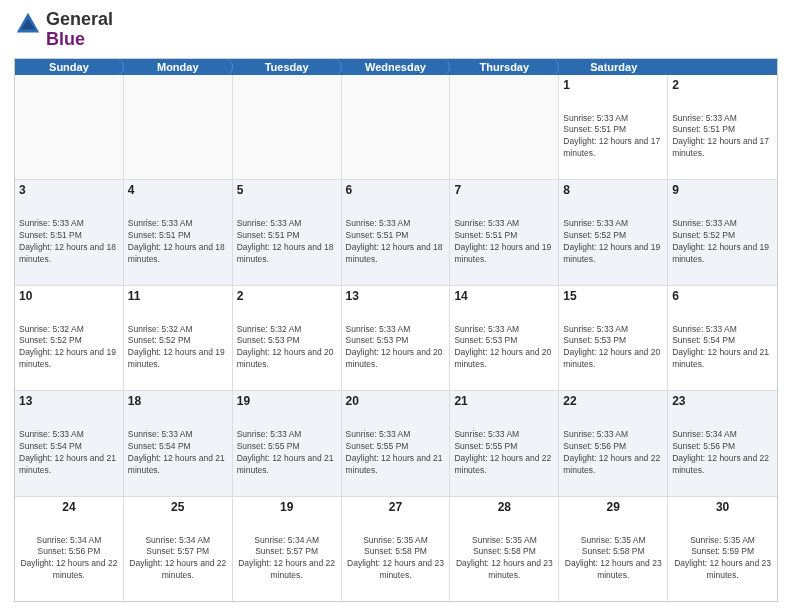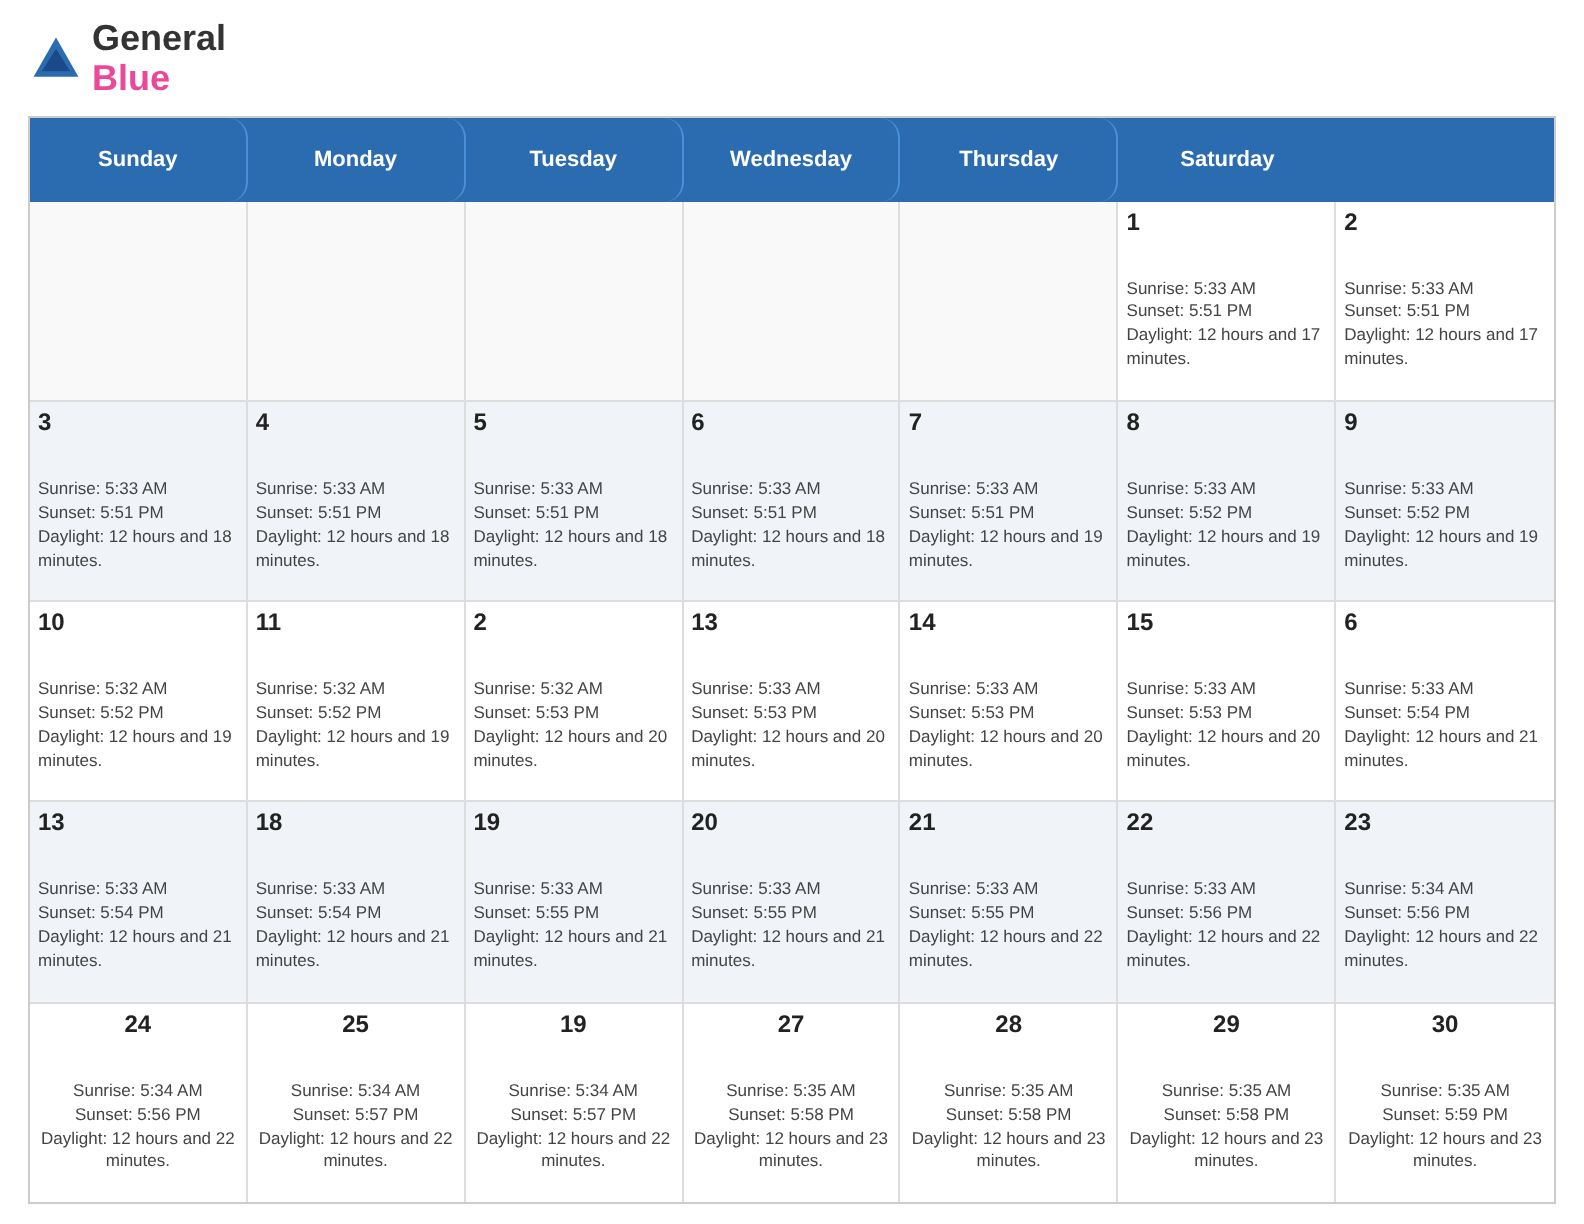--- a/index.html
+++ b/index.html
@@ -19,30 +19,29 @@
       padding: 10px 14px 10px 14px;
     }
     .header {
       display: flex;
       justify-content: space-between;
       align-items: flex-start;
       margin-bottom: 8px;
     }
     .logo {
       display: flex;
-      align-items: center;
       gap: 4px;
     }
     .logo-text {
       font-size: 18px;
       font-weight: bold;
       line-height: 1.1;
     }
     .logo-text span.general { color: #333; }
-    .logo-text span.blue { color: #ec4899; }
+    .logo-text span.blue { color: #701a75; }
     .logo-icon {
       width: 28px;
       height: 28px;
     }
     .title-block {
       text-align: right;
     }
     .month-title {
       font-size: 32px;
       font-weight: 300;
@@ -63,21 +62,21 @@
     .cal-header {
       display: grid;
       grid-template-columns: repeat(7, 1fr);
       background: #2b6cb0;
     }
     .cal-header-cell {
       color: #fff;
       font-weight: bold;
       font-size: 11px;
       text-align: center;
-      padding: 15px 2px;
+      padding: 2px 2px;
       border-right: 1px solid #4a90d9;
       border-radius: 10px;
     }
     .cal-header-cell:last-child { border-right: none; }
     .cal-body {
       flex: 1;
       display: flex;
       flex-direction: column;
     }
     .cal-row {

